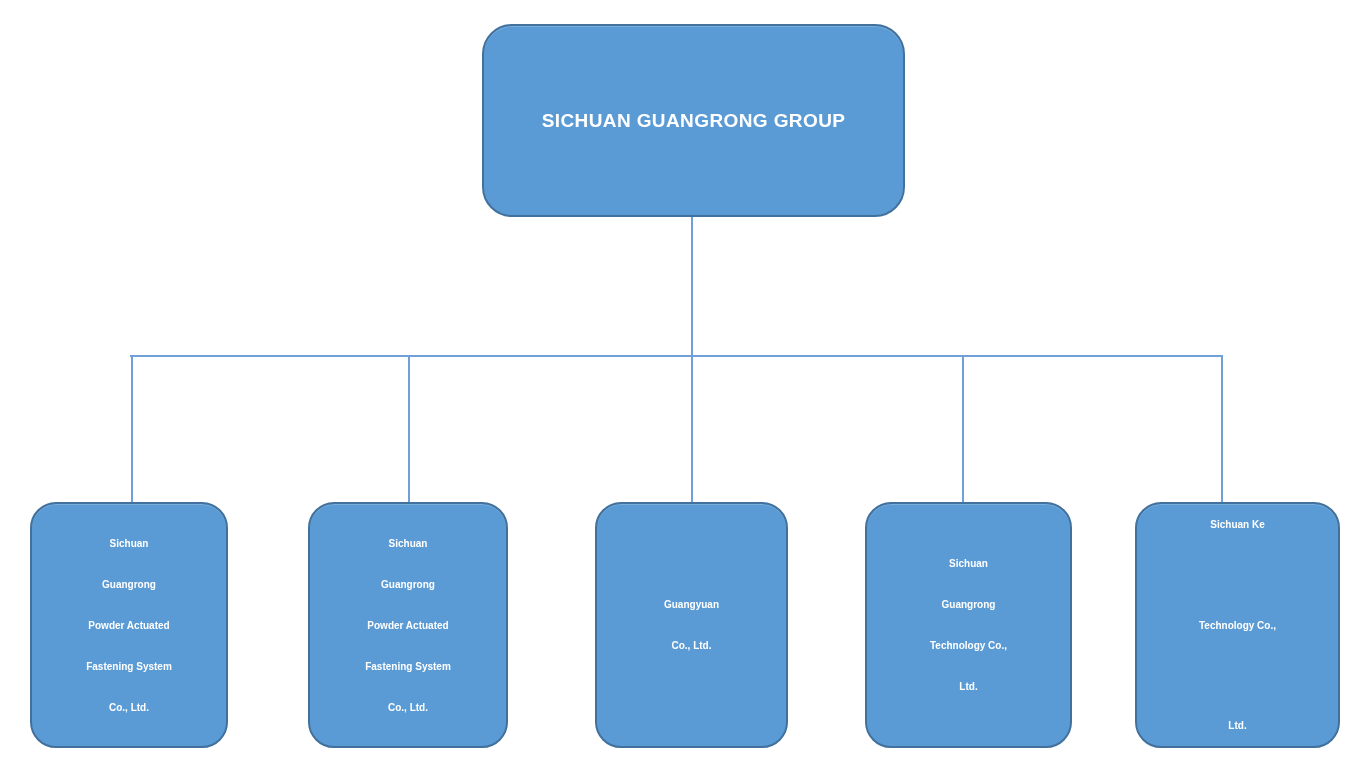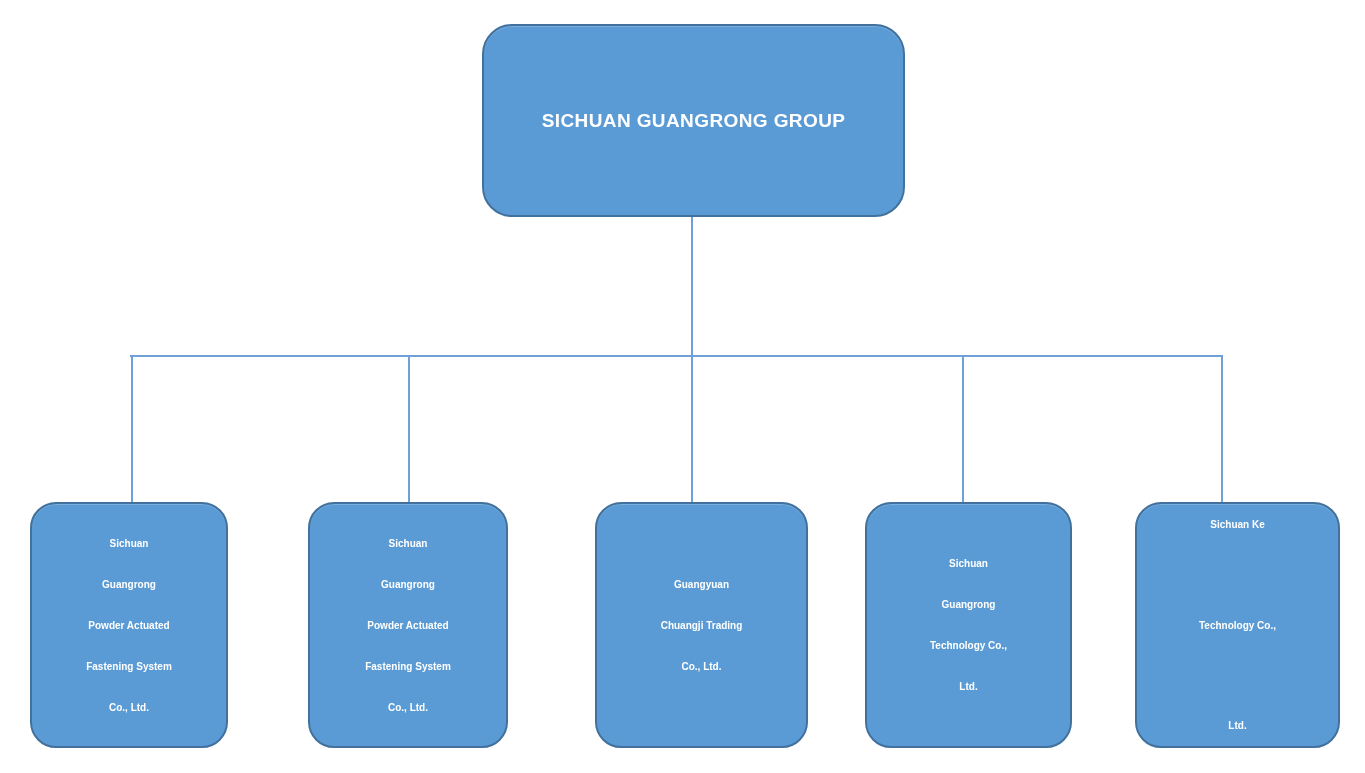--- a/index.html
+++ b/index.html
@@ -47,21 +47,21 @@
     height: 246px;
     border-radius: 26px;
     font-size: 10px;
   }
   .node.child .line {
     line-height: 41px;
     white-space: nowrap;
   }
   .node.c1 { left: 30px;   width: 198px; }
   .node.c2 { left: 308px;  width: 200px; }
-  .node.c3 { left: 595px;  width: 213px; }
+  .node.c3 { left: 595px;  width: 193px; }
   .node.c4 { left: 865px;  width: 207px; }
   .node.c5 { left: 1135px; width: 205px; justify-content: space-between; }
   .connector {
     position: absolute;
     background: var(--connector);
   }
   .connector.v { width: 2px; }
   .connector.h { height: 2px; }
   .stem  { left: 691px;  top: 215px; height: 141px; }
   .hbar  { left: 130px;  top: 355px; width: 1093px; }
@@ -99,21 +99,20 @@
   <div class="node child c2">
     <div class="line">Sichuan</div>
     <div class="line">Guangrong</div>
     <div class="line">Powder Actuated</div>
     <div class="line">Fastening System</div>
     <div class="line">Co., Ltd.</div>
   </div>
 
   <div class="node child c3">
     <div class="line">Guangyuan</div>
-    <div class="line">Chuangji Trading</div>
     <div class="line">Co., Ltd.</div>
   </div>
 
   <div class="node child c4">
     <div class="line">Sichuan</div>
     <div class="line">Guangrong</div>
     <div class="line">Technology Co.,</div>
     <div class="line">Ltd.</div>
   </div>
 

